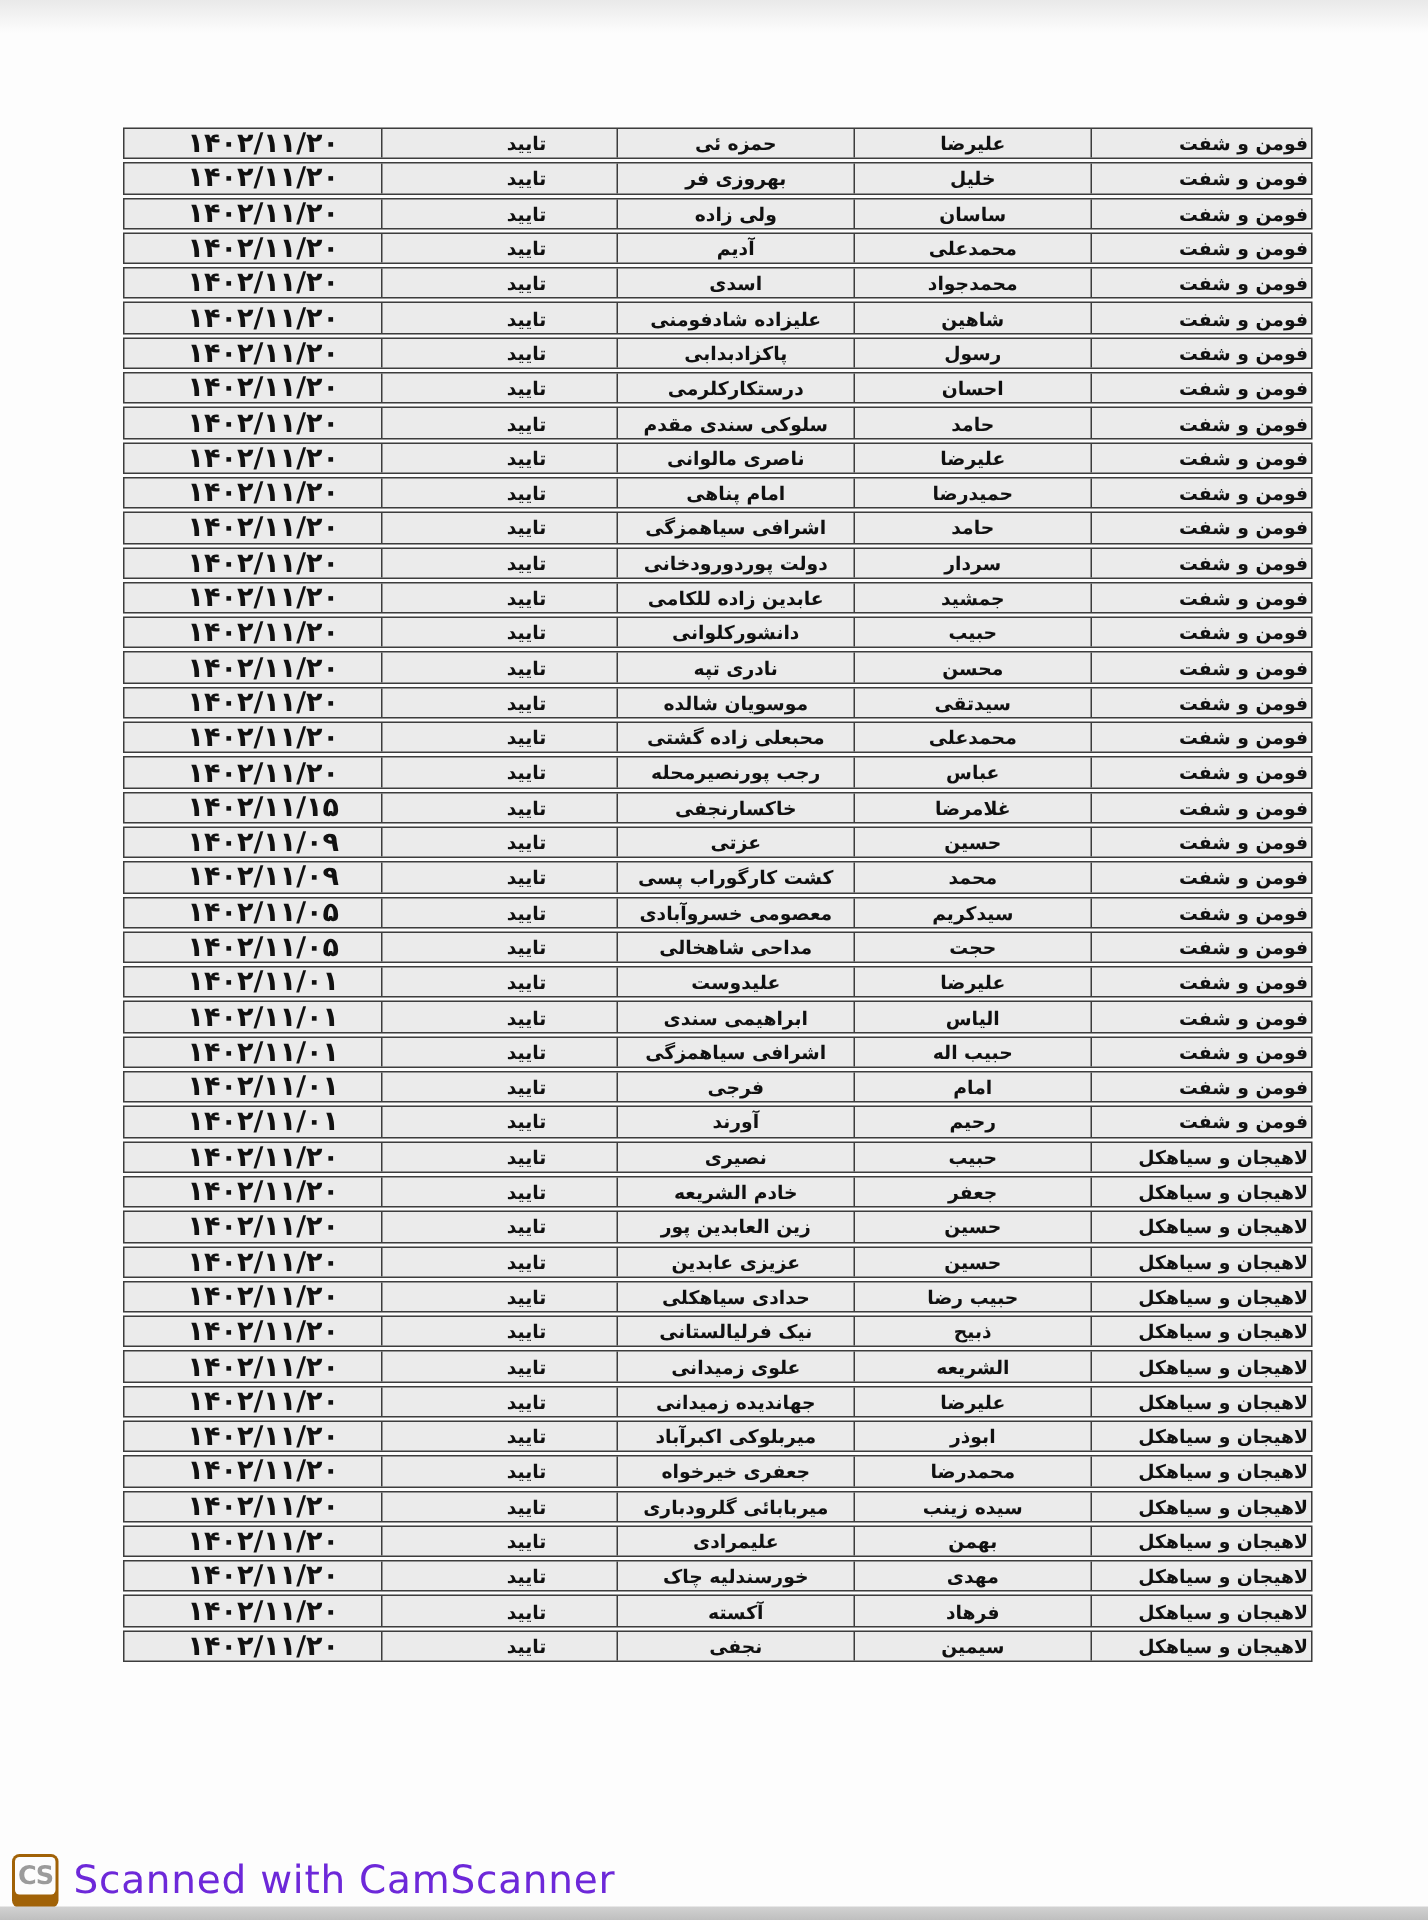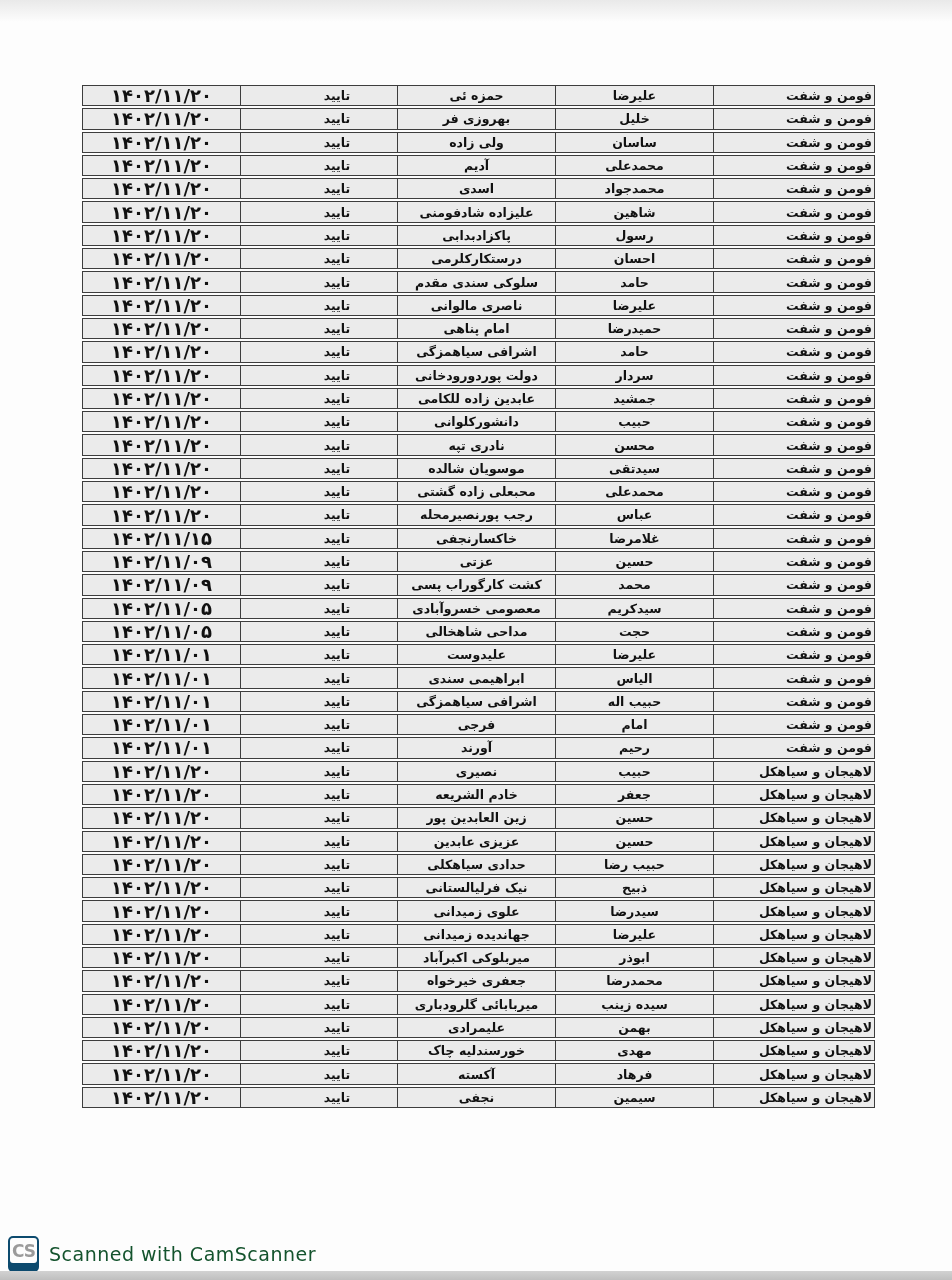--- a/index.html
+++ b/index.html
@@ -35,55 +35,55 @@
     align-items:center;
     justify-content:center;
     font-weight:bold;
     font-size:12.5px;
     color:#111;
     white-space:nowrap;
     overflow:hidden;
     border-left:1px solid #3d3d3d;
   }
   .cell:last-child { border-left:none; }
-  .cell.region   { width:161px; justify-content:flex-start; padding-right:2px; }
+  .cell.region   { width:147px; justify-content:flex-start; padding-right:2px; }
   .cell.fname    { width:158px; }
   .cell.lname    { width:158px; }
   .cell.status   { width:157px;padding-left:36px; }
   .cell.date     { width:157px; font-size:18px; letter-spacing:0.5px; }
   .watermark {
     position:absolute;
     left:8px; top:1236px;
     display:flex;
     align-items:center;
     gap:10px;
   }
   .cs-badge {
     width:31px; height:36px;
-    background:#0c4a6e;
+    background:#a16207;
     border-radius:5px;
     position:relative;
   }
   .cs-badge .cs-inner {
     position:absolute;
     top:2px; left:2px; right:2px;
     height:25px;
     background:#fdfdfd;
     border-radius:3px;
     display:flex;
     align-items:center;
     justify-content:center;
     font-weight:bold;
     font-size:17px;
     color:#9b9b9b;
     letter-spacing:-1px;
   }
   .wm-text {
-    font-size:19px;
-    color:#14532d;
+    font-size:26px;
+    color:#6d28d9;
     letter-spacing:0.5px;
   }
   .bottom-strip {
     position:absolute;
     left:0; bottom:0;
     width:952px; height:9px;
     background:linear-gradient(#d2d2d2,#bfbfbf);
   }
 </style>
 </head>
@@ -332,21 +332,21 @@
   </div>
     <div class="row">
     <div class="cell region">لاهیجان و سیاهکل</div>
     <div class="cell fname">ذبیح</div>
     <div class="cell lname">نیک فرلیالستانی</div>
     <div class="cell status">تایید</div>
     <div class="cell date">۱۴۰۲/۱۱/۲۰</div>
   </div>
     <div class="row">
     <div class="cell region">لاهیجان و سیاهکل</div>
-    <div class="cell fname">سیدرضا</div>
+    <div class="cell fname">الشریعه</div>
     <div class="cell lname">علوی زمیدانی</div>
     <div class="cell status">تایید</div>
     <div class="cell date">۱۴۰۲/۱۱/۲۰</div>
   </div>
     <div class="row">
     <div class="cell region">لاهیجان و سیاهکل</div>
     <div class="cell fname">علیرضا</div>
     <div class="cell lname">جهاندیده زمیدانی</div>
     <div class="cell status">تایید</div>
     <div class="cell date">۱۴۰۲/۱۱/۲۰</div>

